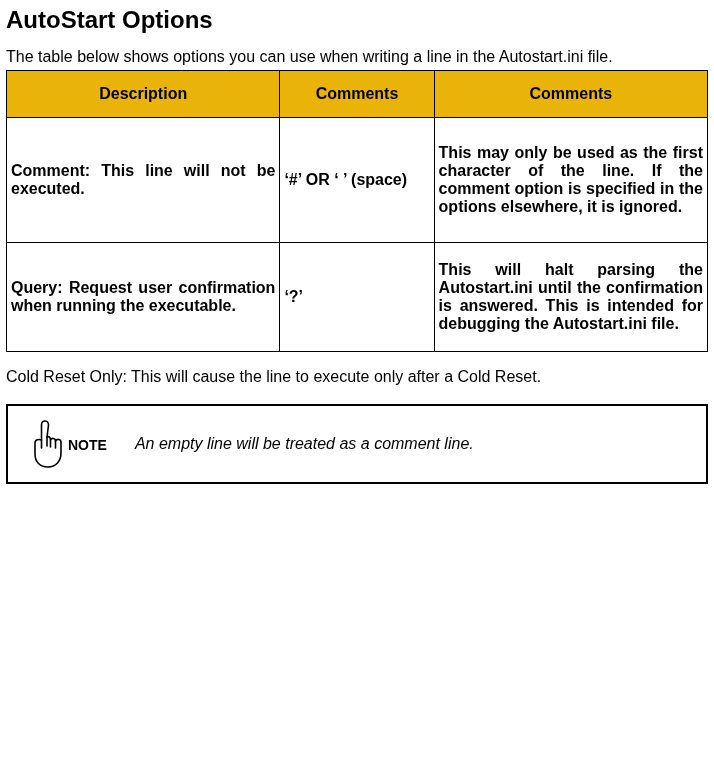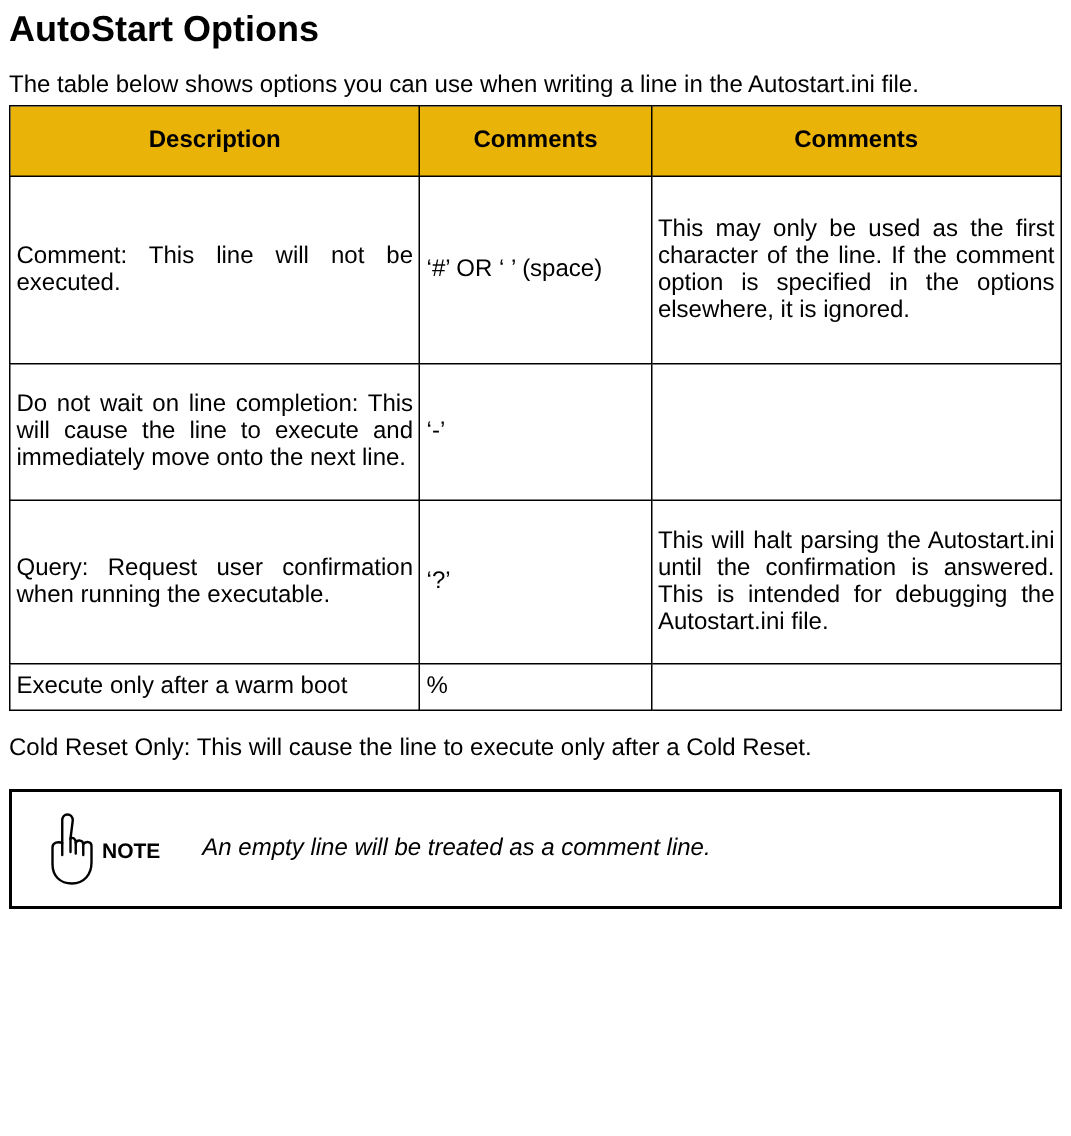--- a/index.html
+++ b/index.html
@@ -23,20 +23,21 @@
     table {
       border-collapse: collapse;
       width: 100%;
       table-layout: fixed;
     }
     th, td {
       border: 1px solid #000;
       padding: 6px 4px;
       vertical-align: middle;
       text-align: left;
+      font-weight: bold;
     }
     th {
       background: #eab308;
       text-align: center;
       font-weight: bold;
       padding: 14px 4px;
     }
     col.c-desc { width: 39%; }
     col.c-char { width: 22%; }
     col.c-comm { width: 39%; }
@@ -95,33 +96,23 @@
       <th>Comments</th>
     </tr>
   </thead>
   <tbody>
     <tr class="tall">
       <td class="just">Comment: This line will not be executed.</td>
       <td>‘#’ OR ‘ ’ (space)</td>
       <td class="just">This may only be used as the first character of the line. If the comment option is specified in the options elsewhere, it is ignored.</td>
     </tr>
     <tr class="med">
-      <td class="just">Do not wait on line completion: This will cause the line to execute and immediately move onto the next line.</td>
-      <td>‘-’</td>
-      <td class="just"></td>
-    </tr>
-    <tr class="med">
       <td class="just">Query: Request user confirmation when running the executable.</td>
       <td>‘?’</td>
       <td class="just">This will halt parsing the Autostart.ini until the confirmation is answered. This is intended for debugging the Autostart.ini file.</td>
-    </tr>
-    <tr>
-      <td>Execute only after a warm boot</td>
-      <td>%</td>
-      <td></td>
     </tr>
   </tbody>
 </table>
 
 <p class="cold-reset">
   <strong>Cold Reset Only:</strong><span> This will cause the line to execute only after a Cold Reset.</span>
 </p>
 
 <div class="note-box">
   <div class="note-icon-wrap">

